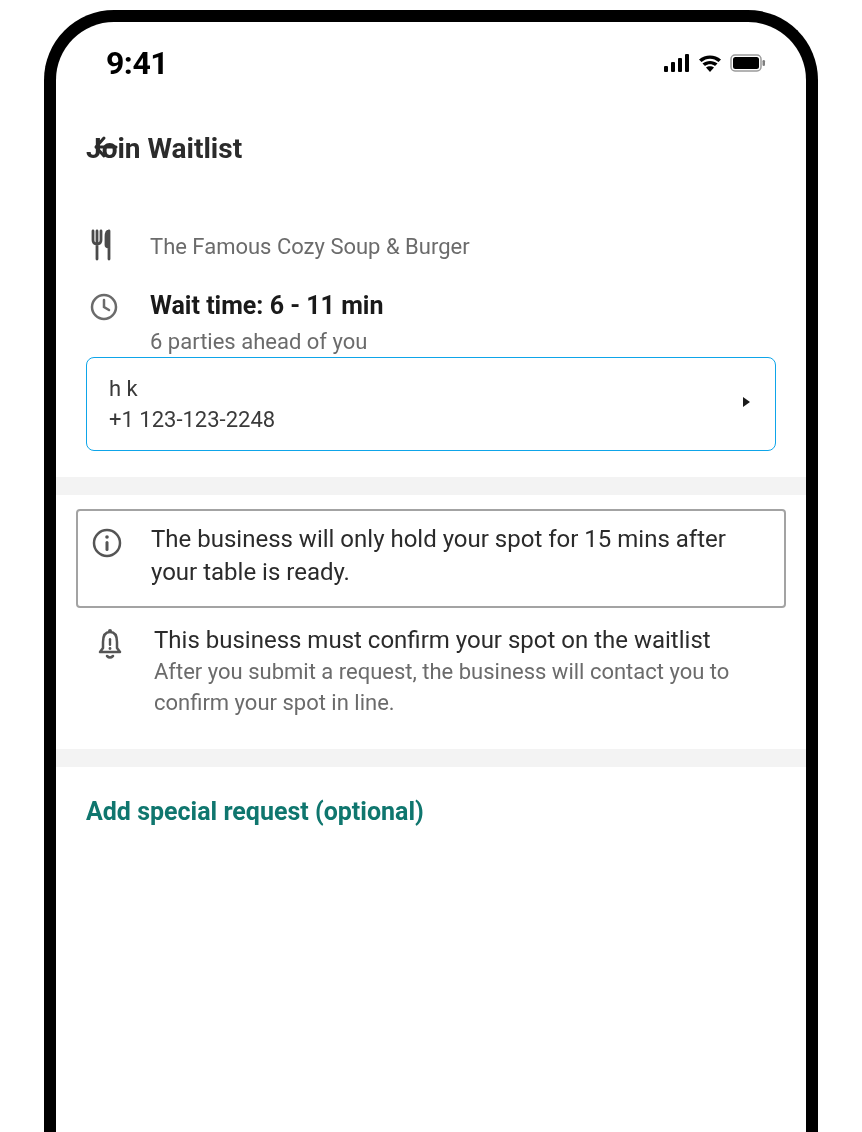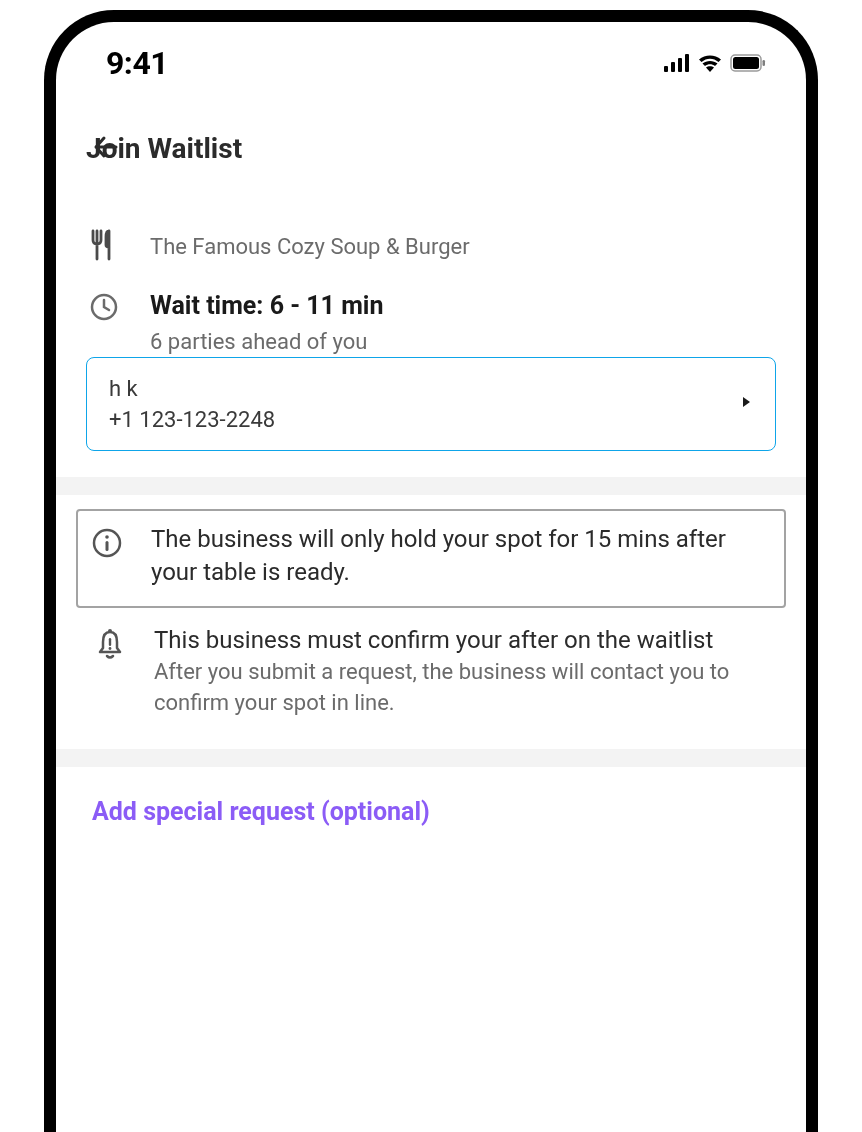--- a/index.html
+++ b/index.html
@@ -161,23 +161,22 @@
       line-height: 1.4;
     }
     .notice-subtext {
       font-size: 22px;
       color: #6b6b6b;
       line-height: 1.4;
     }
     .special-heading {
       font-size: 25px;
       font-weight: 700;
-      color: #8b5cf6;
+      color: #0f766e;
       margin-top: 30px;
-      margin-left: 6px;
     }
   </style>
 </head>
 <body>
 
 <div class="phone-frame">
   <div class="phone-inner">
 
     <div class="status-bar">
       <span class="status-time">9:41</span>
@@ -275,21 +274,21 @@
         <div class="notice-icon">
           <svg width="30" height="34" viewBox="0 0 30 34">
             <path d="M15 4 Q8 4 8 14 V20 L5 24 H25 L22 20 V14 Q22 4 15 4 Z" stroke="#555" stroke-width="2.5" fill="none" stroke-linejoin="round"></path>
             <circle cx="15" cy="3" r="2" fill="#555"></circle>
             <path d="M12 28 Q15 31 18 28" stroke="#555" stroke-width="2.5" fill="none" stroke-linecap="round"></path>
             <rect x="13.8" y="10" width="2.4" height="8" rx="1.2" fill="#555"></rect>
             <circle cx="15" cy="20.5" r="1.4" fill="#555"></circle>
           </svg>
         </div>
         <div>
-          <div class="notice-text">This business must confirm your after on the waitlist</div>
+          <div class="notice-text">This business must confirm your spot on the waitlist</div>
           <div class="notice-subtext">After you submit a request, the business will contact you to confirm your spot in line.</div>
         </div>
       </div>
 
       <div class="divider" style="margin-top:30px"></div>
 
       <div class="special-heading">Add special request (optional)</div>
 
     </div>
 

